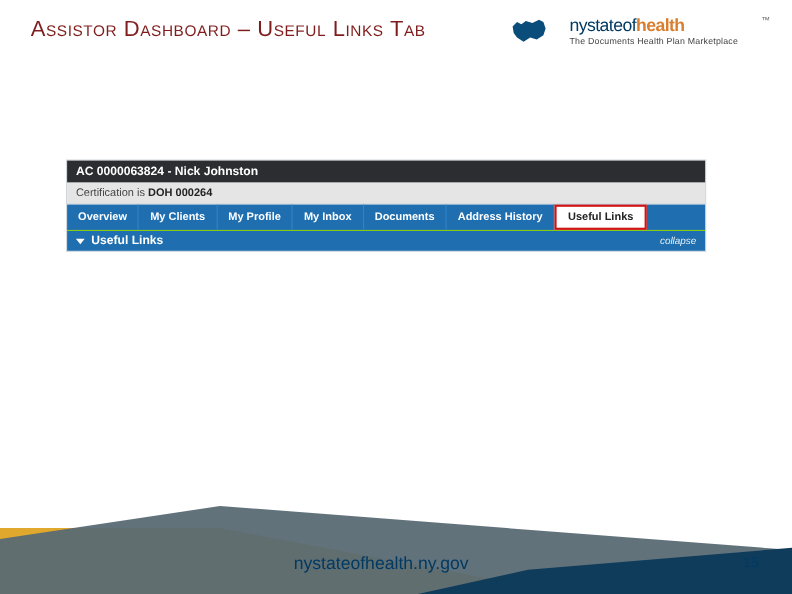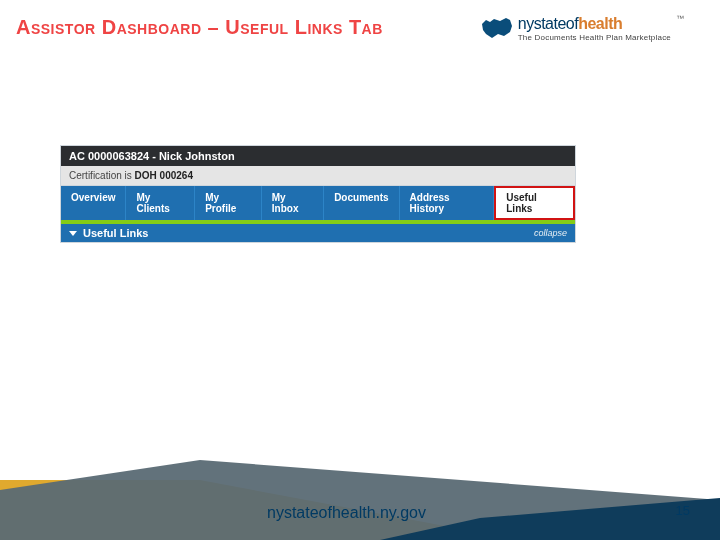--- a/index.html
+++ b/index.html
@@ -7,47 +7,47 @@
     width: 720px;
     height: 540px;
     font-family: Arial, Helvetica, sans-serif;
     background: #ffffff;
     position: relative;
     overflow: hidden;
   }
   .slide-title {
     position: absolute;
     top: 16px;
-    left: 16px;
+    left: 28px;
     font-size: 20px;
-    font-weight: bold;
-    color: #ef4444;
+    font-weight: normal;
+    color: #7f1d1d;
     font-variant: small-caps;
     letter-spacing: 0.5px;
   }
   .logo {
     position: absolute;
     top: 14px;
-    right: 36px;
+    right: 20px;
     display: flex;
     align-items: center;
-    gap: 4px;
+    gap: 20px;
   }
   .logo-icon svg { display: block; }
   .logo-text { display: flex; flex-direction: column; }
   .logo-main { font-size: 16px; font-weight: 500; color: #003a63; letter-spacing: -0.5px; }
   .logo-main .accent { color: #d97d2e; font-weight: 700; }
   .logo-sub { font-size: 8px; color: #444; letter-spacing: 0.2px; }
   .logo-tm { font-size: 8px; color: #666; align-self: flex-start; margin-left: 1px; }
 
   .dashboard {
     position: absolute;
     top: 145px;
     left: 60px;
-    width: 516px;
+    width: 582px;
     border: 1px solid #cfd6dc;
     background: #fff;
   }
   .db-header {
     background: #2b2d30;
     color: #fff;
     padding: 4px 8px;
     font-size: 11px;
     font-weight: bold;
   }
@@ -56,21 +56,21 @@
     color: #444;
     padding: 4px 8px;
     font-size: 10px;
     border-bottom: 1px solid #cfd6dc;
   }
   .db-cert b { color: #222; font-weight: bold; }
   .db-tabs {
     display: flex;
     align-items: stretch;
     background: #1f6fb0;
-    border-bottom: 4px solid #84cc16;
+    border-bottom: 1px solid #84cc16;
   }
   .db-tab {
     color: #fff;
     font-size: 10px;
     font-weight: bold;
     padding: 6px 10px;
     border-right: 1px solid #2d84c7;
     cursor: pointer;
   }
   .db-tab.active {

